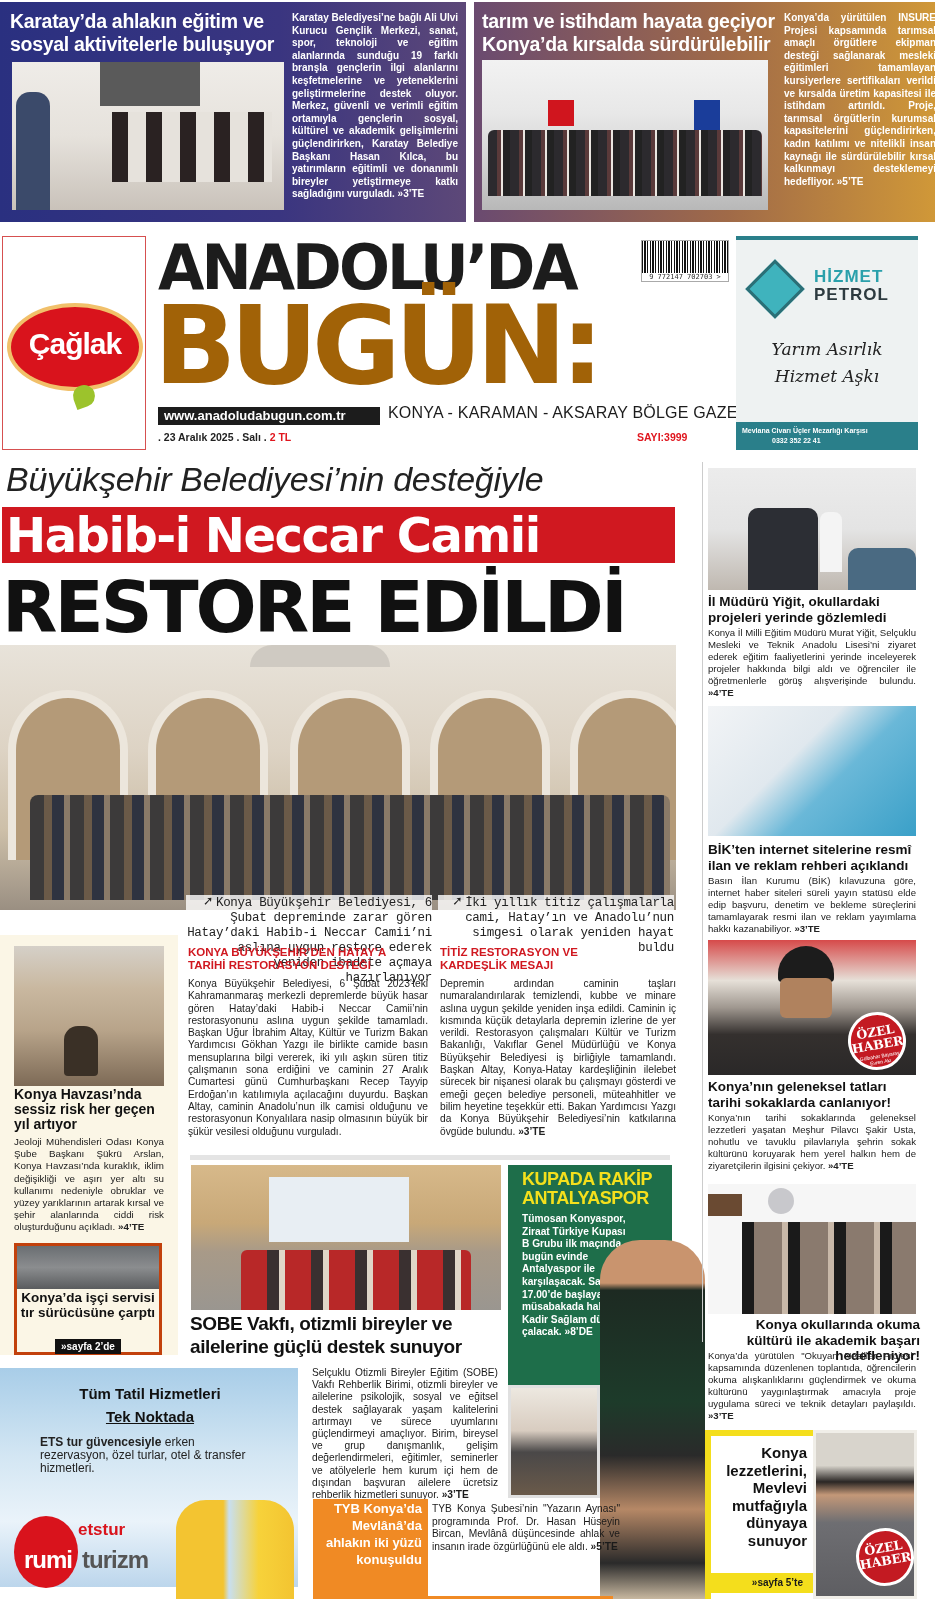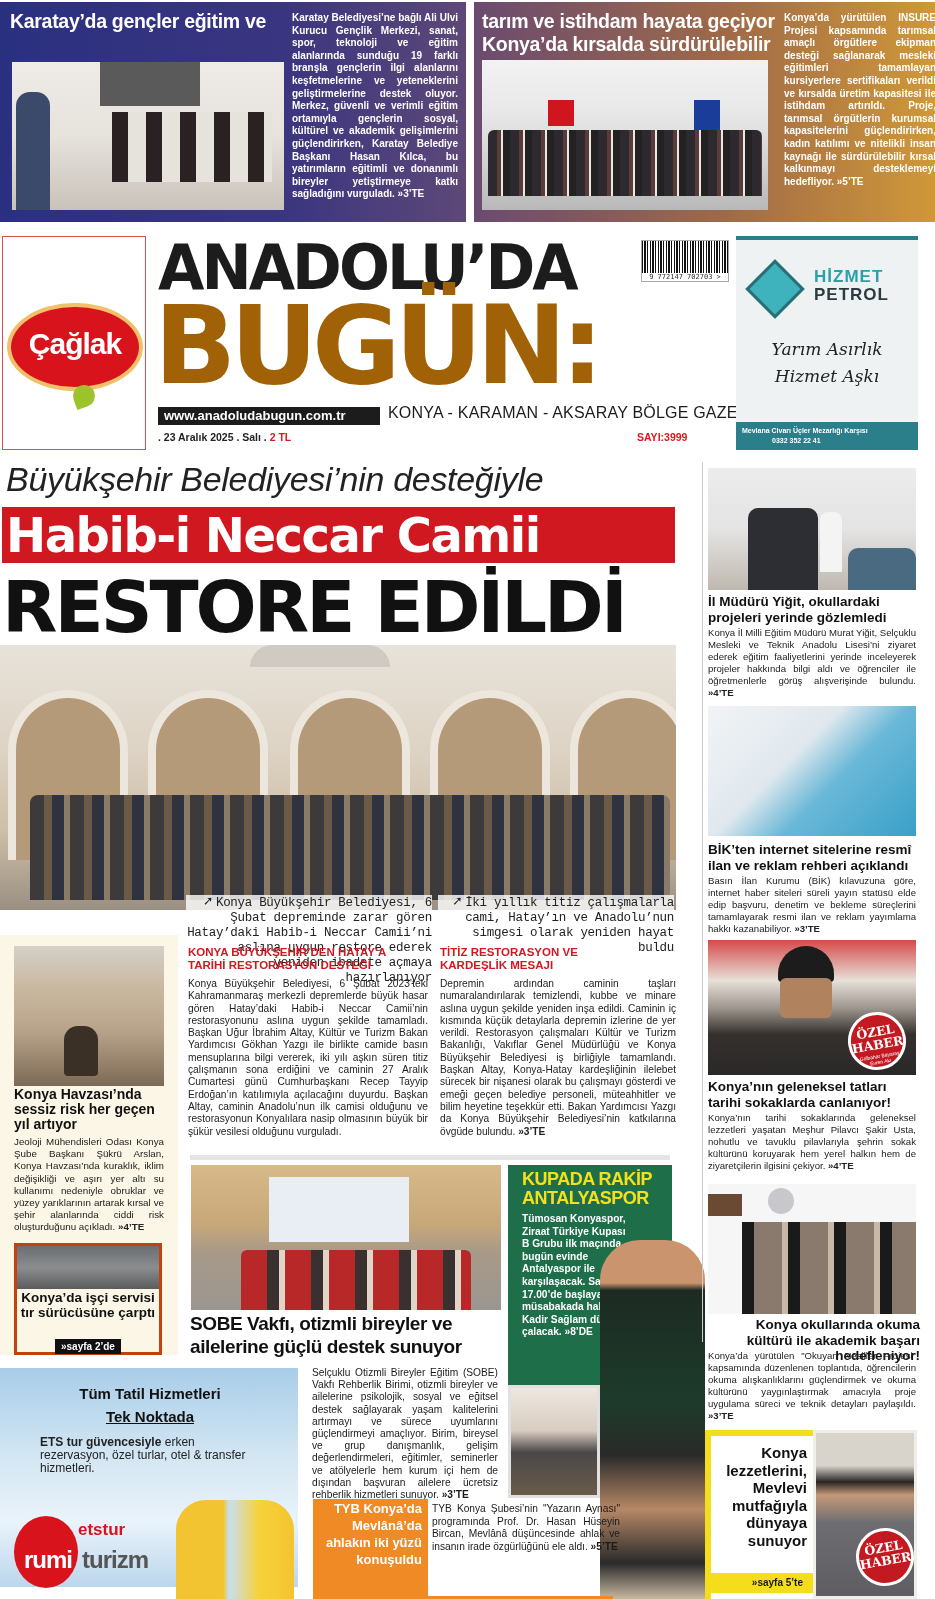--- a/index.html
+++ b/index.html
@@ -111,21 +111,22 @@
   .yellow-box { position: absolute; left: 705px; top: 1430px; width: 108px; height: 169px; background: #fff; border-left: 6px solid #f4de1c; border-top: 6px solid #f4de1c; }
   .yellow-title { position: absolute; right: 6px; top: 8px; font-size: 15px; font-weight: 900; line-height: 17.5px; text-align: right; color: #111; }
   .yellow-tag { position: absolute; left: 0; bottom: 6px; width: 100%; height: 20px; background: #f4de1c; text-align: right; padding-right: 10px; font-size: 10px; font-weight: 800; line-height: 20px; }
   .lez-photo { left: 813px; top: 1430px; width: 104px; height: 169px; background: linear-gradient(180deg, #d8d4cc 0%, #d8d4cc 20%, #2a2624 30%, #c49878 38%, #6e6e72 55%, #5e5e62 100%); border: 3px solid #f0eee8; }
 </style>
 </head>
 <body>
 
 <div class="banner banner-left">
   <div class="banner-title">
-    <div>Karatay’da gençler eğitim ve</div>
+    <div>Karatay’da ahlakın eğitim ve</div>
+    <div>sosyal aktivitelerle buluşuyor</div>
   </div>
   <div class="photo" style="left:12px;top:60px;width:272px;height:148px;background:linear-gradient(180deg,#efece8 0%,#e6e2dc 50%,#c9c2ba 100%);">
     <div class="abs" style="left:88px;top:0;width:100px;height:44px;background:#5a5a5a;"></div>
     <div class="abs" style="left:4px;top:30px;width:34px;height:118px;background:#3b4a6a;border-radius:14px 14px 0 0;"></div>
     <div class="abs" style="left:100px;top:50px;width:160px;height:70px;background:repeating-linear-gradient(90deg,#2a2222 0 16px,#e6e2dc 16px 34px);"></div>
   </div>
   <div class="banner-text" style="left:292px;top:10px;width:166px;">
     <span>Karatay Belediyesi’ne bağlı Ali Ulvi Kurucu Gençlik Merkezi, sanat, spor, teknoloji ve eğitim alanlarında sunduğu 19 farklı branşla gençlerin ilgi alanlarını keşfetmelerine ve yeteneklerini geliştirmelerine destek oluyor. Merkez, güvenli ve verimli eğitim ortamıyla gençlerin sosyal, kültürel ve akademik gelişimlerini güçlendirirken, Karatay Belediye Başkanı Hasan Kılca, bu yatırımların eğitimli ve donanımlı bireyler yetiştirmeye katkı sağladığını vurguladı.</span>
     <span class="tag">»3’TE</span>
   </div>

